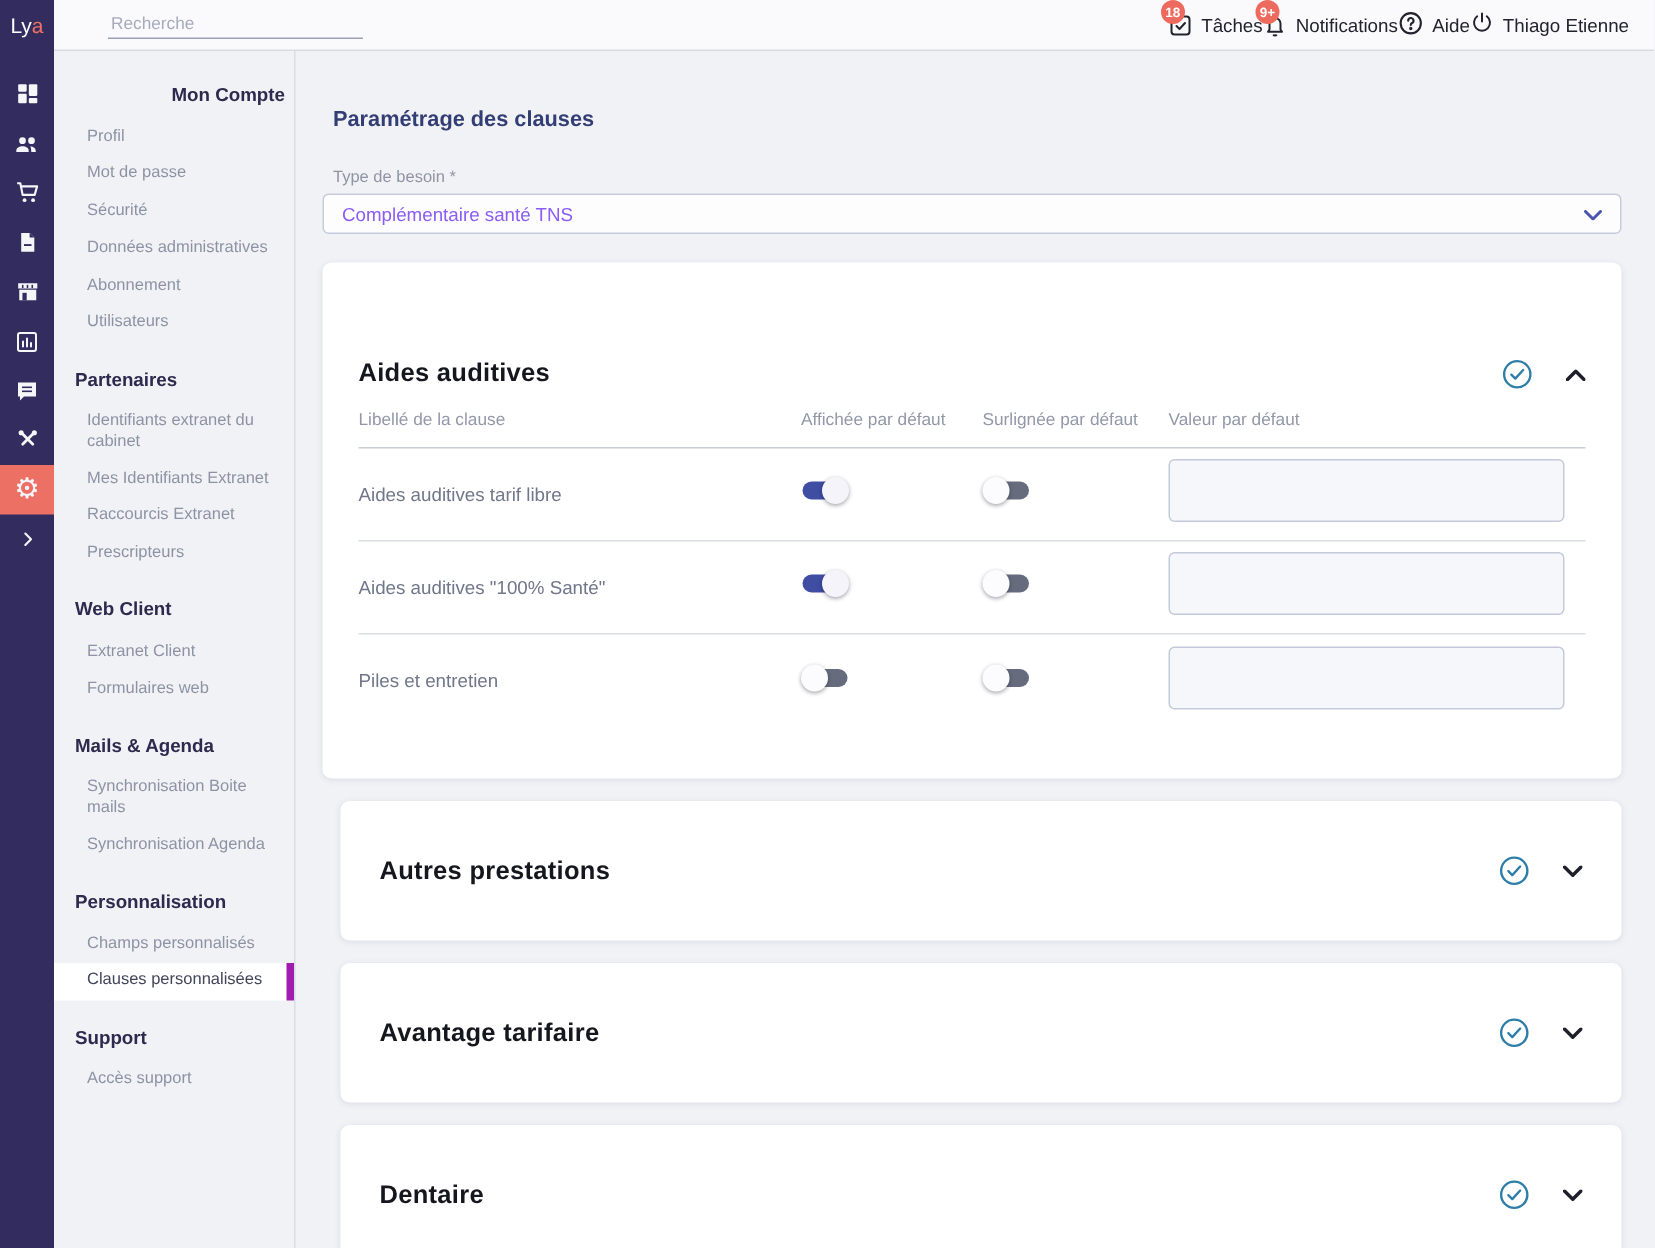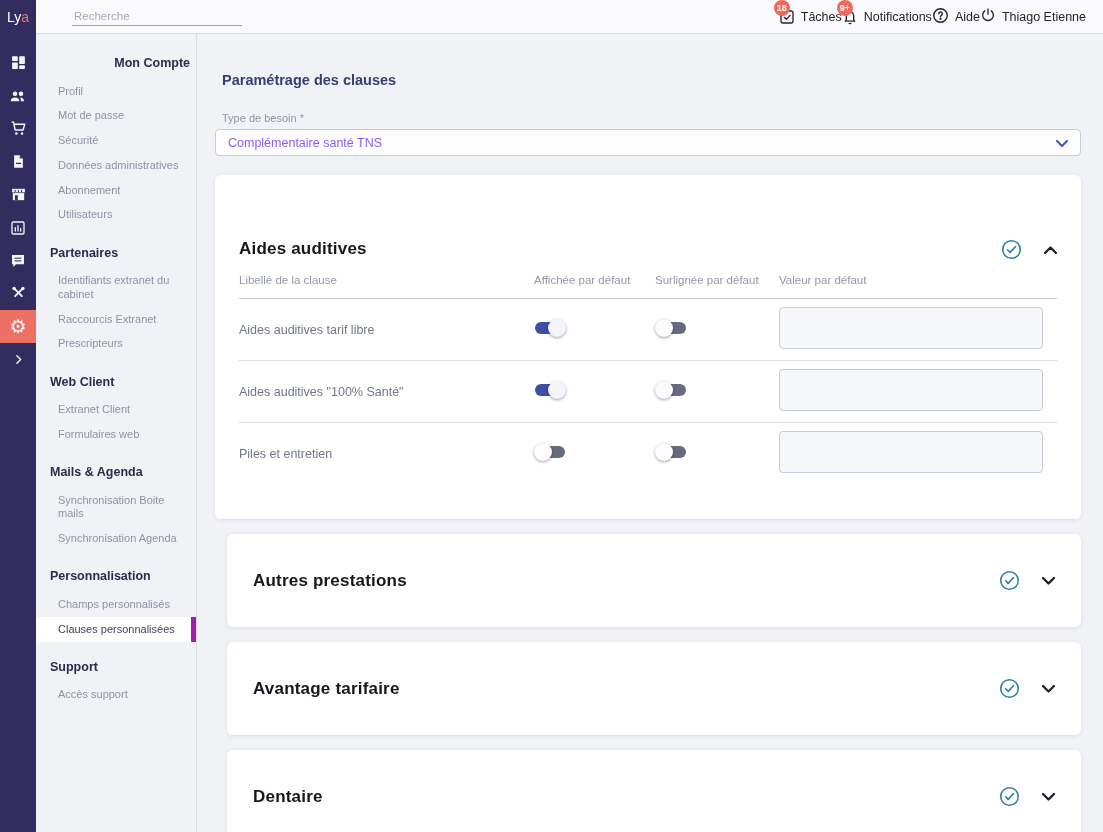--- a/index.html
+++ b/index.html
@@ -231,20 +231,21 @@
         <div class="side-item">Mot de passe</div>
         <div class="side-item">Sécurité</div>
         <div class="side-item">Données administratives</div>
         <div class="side-item">Abonnement</div>
         <div class="side-item">Utilisateurs</div>
       </div>
 
       <div class="side-section">
         <div class="side-title">Partenaires</div>
         <div class="side-item">Identifiants extranet du cabinet</div>
+        <div class="side-item">Mes Identifiants Extranet</div>
         <div class="side-item">Raccourcis Extranet</div>
         <div class="side-item">Prescripteurs</div>
       </div>
 
       <div class="side-section">
         <div class="side-title">Web Client</div>
         <div class="side-item">Extranet Client</div>
         <div class="side-item">Formulaires web</div>
       </div>
 

